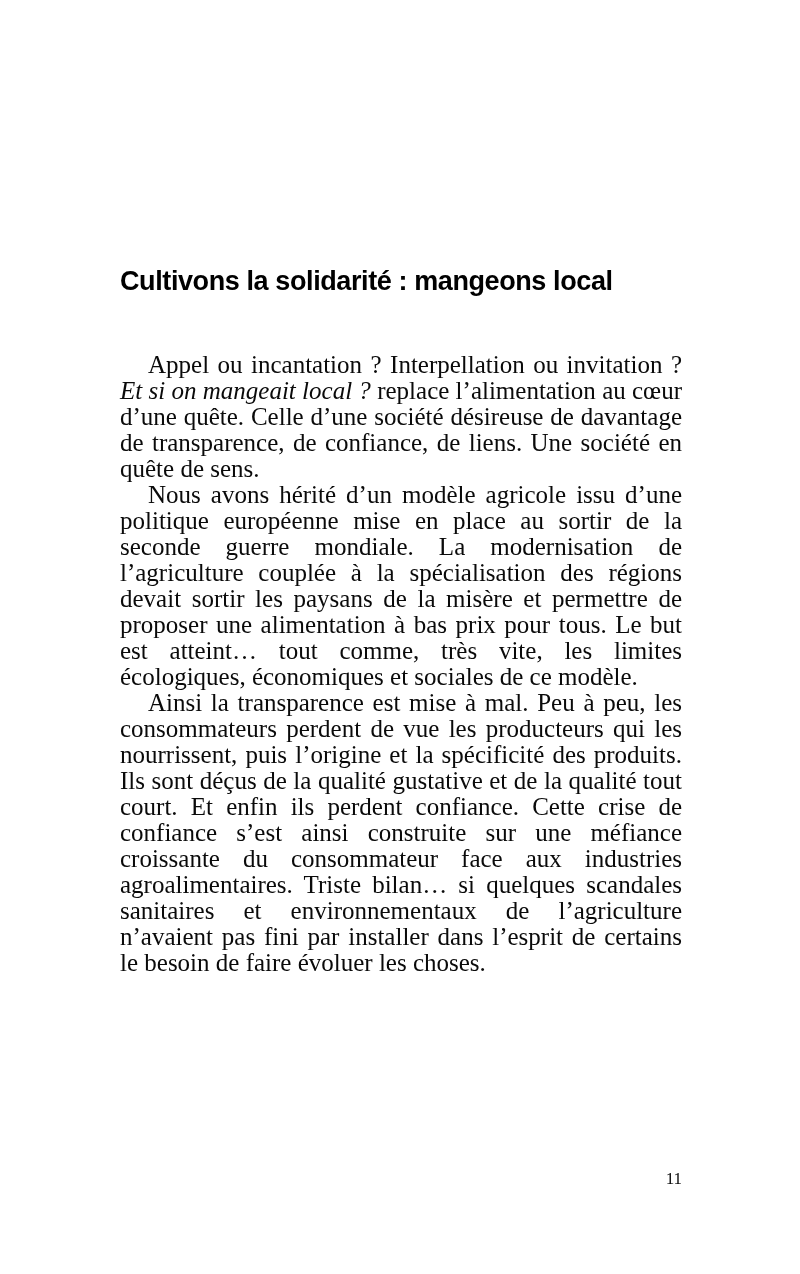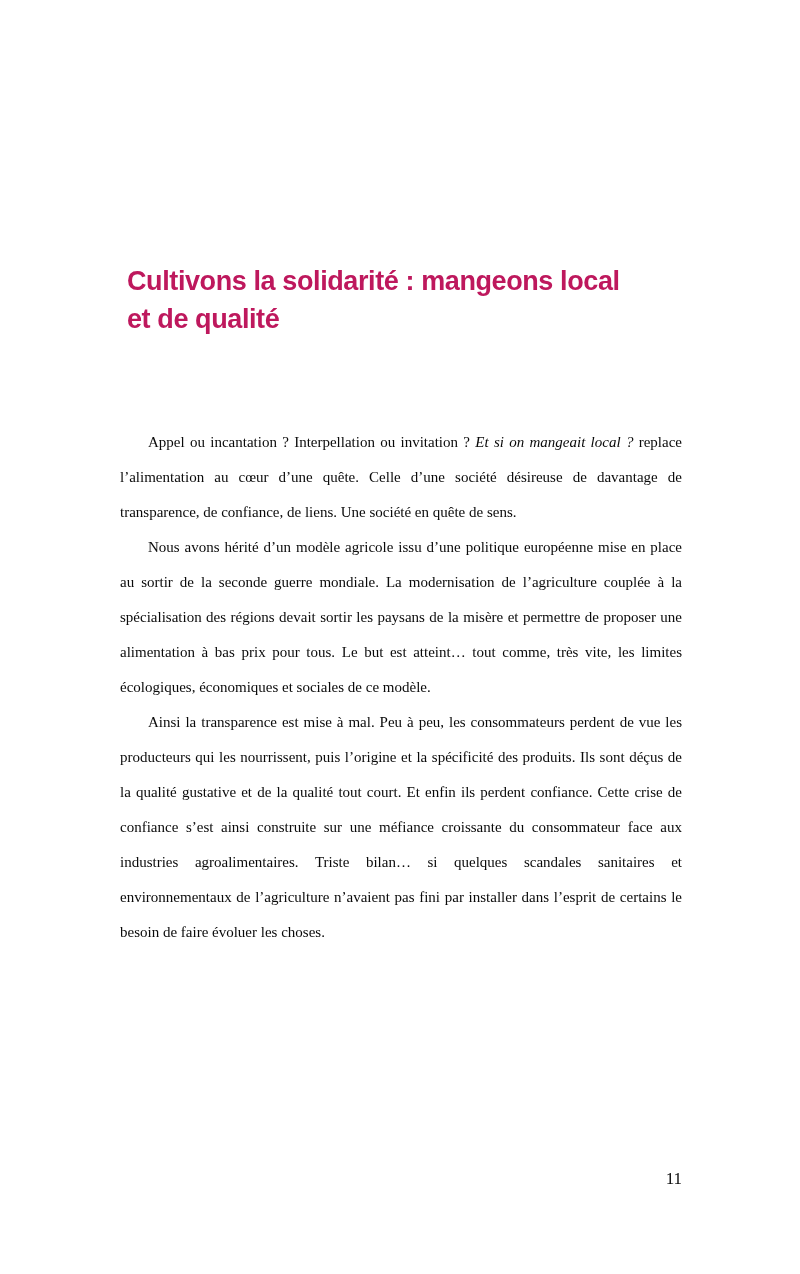--- a/index.html
+++ b/index.html
@@ -16,35 +16,35 @@
     color: #0a0a0a;
     font-family: "Liberation Serif", serif;
   }
   .text-column {
     position: absolute;
     left: 120px;
     top: 0;
     width: 562px;
   }
   .chapter-title {
-    margin: 262px 0 0 7px;
+    margin: 262px 0 0 0;
     font-family: "Liberation Sans", sans-serif;
     font-weight: 700;
     font-size: 27px;
     line-height: 38px;
     letter-spacing: -0.4px;
-    color: #be185d;
+    color: #000000;
   }
   .chapter-title .title-line {
     display: block;
   }
   .body-text {
-    margin-top: 87px;
-    font-size: 15px;
-    line-height: 35px;
+    margin-top: 52px;
+    font-size: 25px;
+    line-height: 26px;
     text-align: justify;
     hyphens: auto;
     -webkit-hyphens: auto;
   }
   .body-text p {
     margin: 0;
     padding: 0;
     text-indent: 28px;
   }
   .body-text em {
@@ -60,21 +60,20 @@
   }
 </style>
 </head>
 <body>
 
 <div class="page">
   <div class="text-column">
 
     <h1 class="chapter-title">
       <span class="title-line">Cultivons la solidarité : mangeons local</span>
-      <span class="title-line">et de qualité</span>
     </h1>
 
     <div class="body-text">
 
       <p><span>Appel ou incantation ? Interpellation ou invitation ? </span><em>Et si on mangeait local ?</em><span> replace l’alimentation au cœur d’une quête. Celle d’une société désireuse de davantage de transparence, de confiance, de liens. Une société en quête de sens.</span></p>
 
       <p>Nous avons hérité d’un modèle agricole issu d’une politique européenne mise en place au sortir de la seconde guerre mondiale. La modernisation de l’agriculture couplée à la spécialisation des régions devait sortir les paysans de la misère et permettre de proposer une alimentation à bas prix pour tous. Le but est atteint… tout comme, très vite, les limites écologiques, économiques et sociales de ce modèle.</p>
 
       <p>Ainsi la transparence est mise à mal. Peu à peu, les consommateurs perdent de vue les producteurs qui les nourrissent, puis l’origine et la spécificité des produits. Ils sont déçus de la qualité gustative et de la qualité tout court. Et enfin ils perdent confiance. Cette crise de confiance s’est ainsi construite sur une méfiance croissante du consommateur face aux industries agroalimentaires. Triste bilan… si quelques scandales sanitaires et environnementaux de l’agriculture n’avaient pas fini par installer dans l’esprit de certains le besoin de faire évoluer les choses.</p>
 

